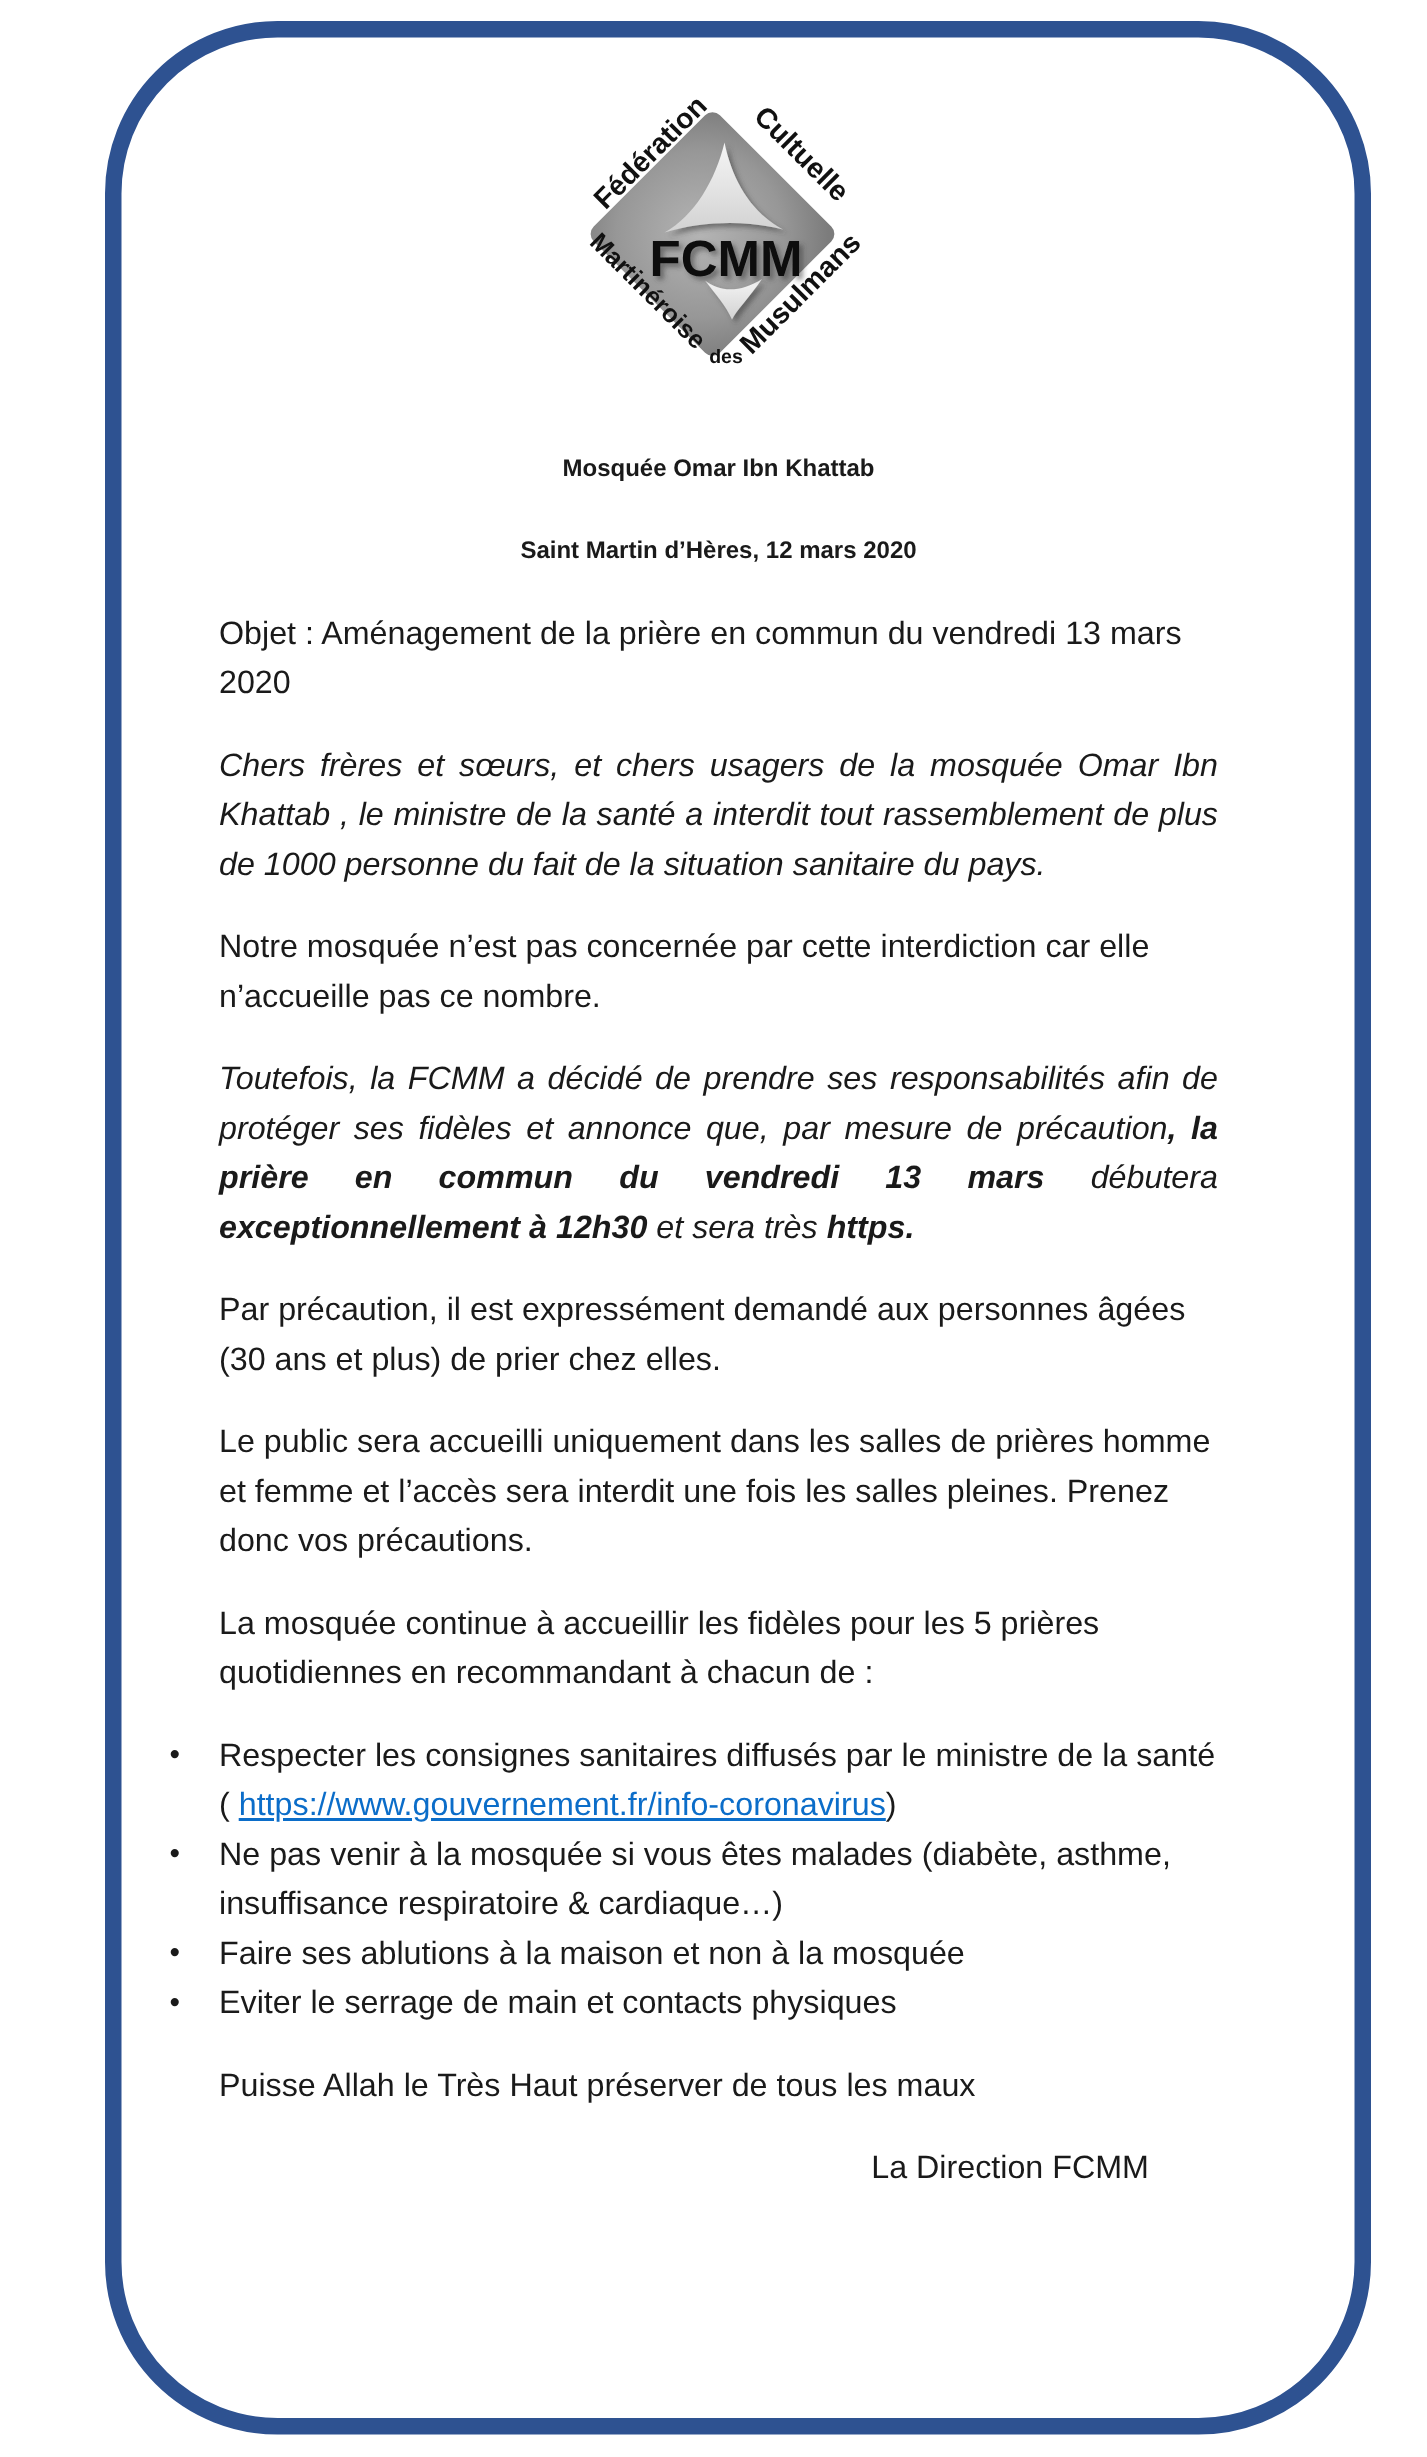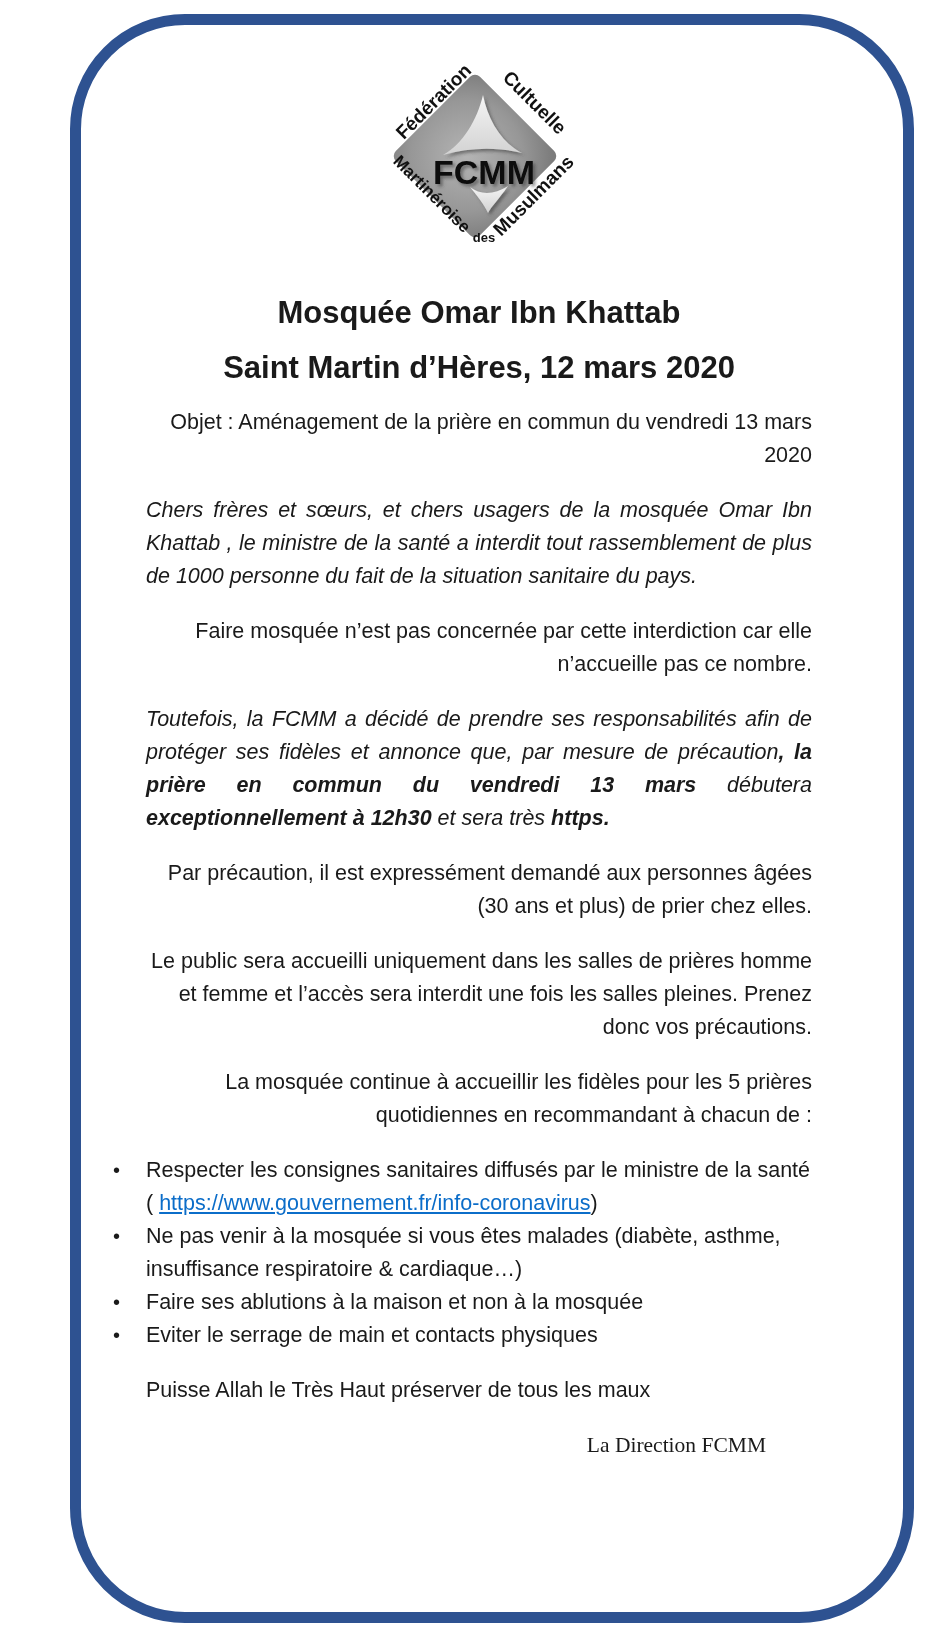--- a/index.html
+++ b/index.html
@@ -18,34 +18,34 @@
     border:11px solid #2e5291;
     border-radius:115px;
   }
   .logo-wrap { position:absolute; left:360px; top:48px; width:230px; height:200px; }
   .doc {
     position:absolute; left:146px; top:296px; width:666px;
     font-size:21.5px; line-height:33px;
   }
   .title, .dateline {
     font-weight:bold; text-align:center;
-    font-size:31px; margin:0 0 22px 0;
+    font-size:16px; margin:0 0 22px 0;
   }
-  .para { margin:0 0 22px 0;text-align:right; }
+  .para { margin:0 0 22px 0; }
   .para.justify { text-align:justify;font-style:italic; }
   ul.bullets { list-style:none; margin:0 0 22px 0; padding:0; }
   ul.bullets li { position:relative; margin:0; }
   ul.bullets li .dot {
     position:absolute; left:-33px; top:0;
     font-size:20px; line-height:33px;
   }
   .b { font-weight:bold; }
   a.link { color:#0b6dc9; text-decoration:underline; cursor:pointer; }
   .closing { margin:0 0 22px 0; }
-  .signature { margin:0; text-align:right; padding-right:46px;font-family:Liberation Serif, serif; }
+  .signature { margin:0; text-align:right; padding-right:46px; }
 </style>
 </head>
 <body>
 
 <div class="frame"></div>
 
 <div class="logo-wrap">
   <svg width="230" height="200" viewBox="0 0 230 200">
     <defs>
       <radialGradient id="gDiamond" cx="45%" cy="55%" r="72%">
@@ -72,21 +72,21 @@
     <text x="124" y="194" text-anchor="middle" font-size="13" font-weight="bold" fill="#111" font-family="Liberation Sans, sans-serif">des</text>
   </svg>
 </div>
 
 <div class="doc">
   <p class="title">Mosquée Omar Ibn Khattab</p>
   <p class="dateline">Saint Martin d’Hères, 12 mars 2020</p>
   <div id="paragraphs">
       <p class="para left"><span class="">Objet : Aménagement de la prière en commun du vendredi 13 mars 2020</span></p>
       <p class="para justify"><span class="">Chers frères et sœurs, et chers usagers de la mosquée Omar Ibn Khattab , le ministre de la santé a interdit tout rassemblement de plus de 1000 personne du fait de la situation sanitaire du pays.</span></p>
-      <p class="para left"><span class="">Faire mosquée n’est pas concernée par cette interdiction car elle n’accueille pas ce nombre.</span></p>
+      <p class="para left"><span class="">Notre mosquée n’est pas concernée par cette interdiction car elle n’accueille pas ce nombre.</span></p>
       <p class="para justify"><span class="">Toutefois, la FCMM a décidé de prendre ses responsabilités afin de protéger ses fidèles et annonce que, par mesure de précaution</span><span class="b">, la prière en commun du vendredi 13 mars</span><span class=""> débutera </span><span class="b">exceptionnellement à 12h30</span><span class=""> et sera très </span><span class="b">https.</span></p>
       <p class="para left"><span class="">Par précaution, il est expressément demandé aux personnes âgées (30 ans et  plus) de prier chez elles.</span></p>
       <p class="para left"><span class="">Le public sera accueilli uniquement dans les salles de prières homme et femme et l’accès sera interdit une fois les salles pleines. Prenez donc vos précautions.</span></p>
       <p class="para left"><span class="">La mosquée continue à accueillir les fidèles pour les 5 prières quotidiennes en recommandant à chacun de :</span></p>
     </div>
   <ul class="bullets" id="bullets">
       <li><span class="dot">•</span><span class="">Respecter les consignes sanitaires diffusés par le ministre de la santé ( </span><a class="link" href="#">https://www.gouvernement.fr/info-coronavirus</a><span class="">)</span></li>
       <li><span class="dot">•</span><span class="">Ne pas venir à la mosquée si vous êtes malades (diabète, asthme, insuffisance respiratoire &amp; cardiaque…)</span></li>
       <li><span class="dot">•</span><span class="">Faire ses ablutions à la maison et non à la mosquée</span></li>
       <li><span class="dot">•</span><span class="">Eviter le serrage de main et contacts physiques</span></li>

